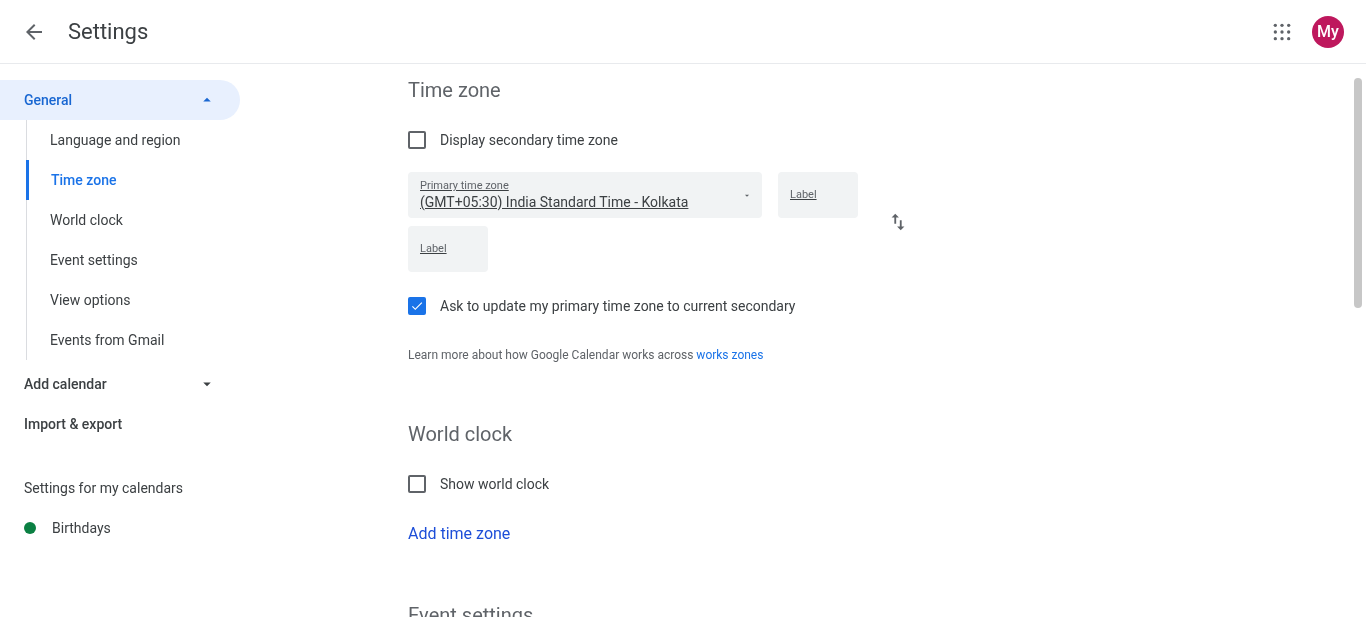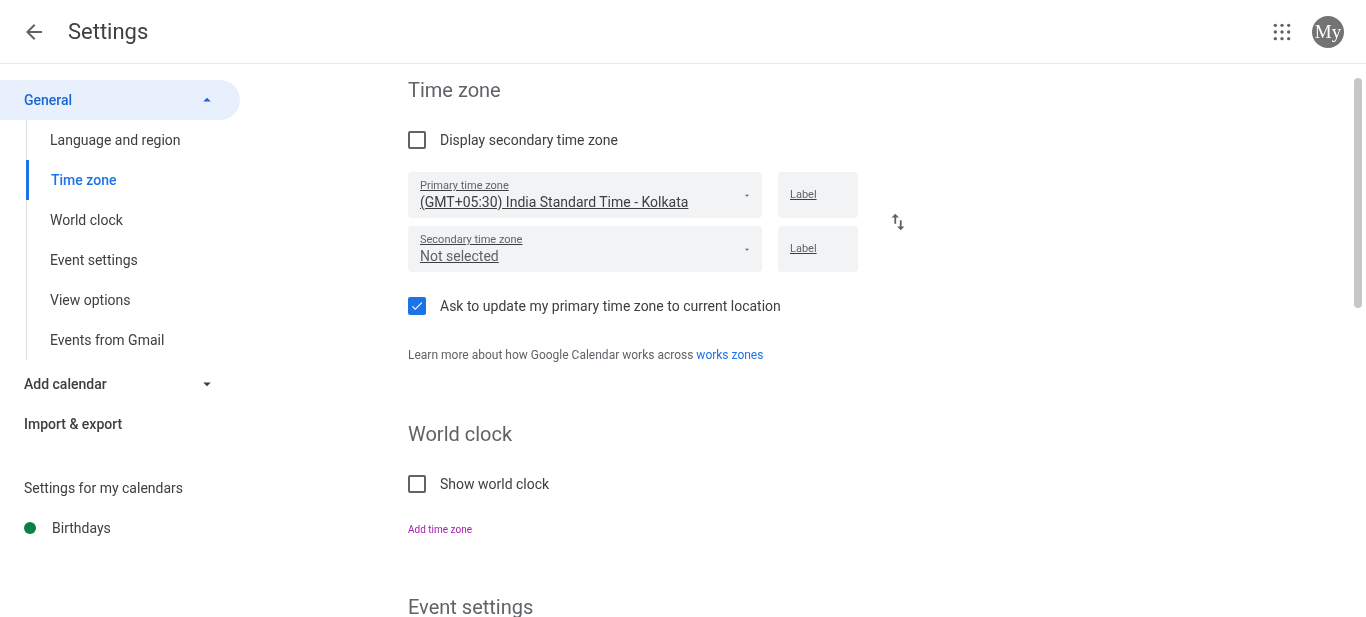--- a/index.html
+++ b/index.html
@@ -46,27 +46,26 @@
   .apps-btn {
     width: 40px; height: 40px;
     display: flex; align-items: center; justify-content: center;
     border-radius: 50%;
     cursor: pointer;
     color: #5f6368;
   }
   .avatar {
     width: 32px; height: 32px;
     border-radius: 50%;
-    background: #737373;
+    background: #be185d;
     color: #fff;
     display: flex; align-items: center; justify-content: center;
-    font-size: 19px;
+    font-size: 16px;
     font-weight: 500;
     cursor: pointer;
-    font-family: Liberation Serif, serif;
   }
   .body {
     display: flex;
     height: calc(100% - 64px);
   }
   .sidebar {
     width: 256px;
     padding-top: 16px;
     flex-shrink: 0;
   }
@@ -229,22 +228,22 @@
     font-size: 12px;
     color: #5f6368;
     margin-top: 24px;
   }
   .help-link {
     color: #1a73e8;
     text-decoration: none;
     cursor: pointer;
   }
   .disabled-action {
-    font-size: 10px;
-    color: #a21caf;
+    font-size: 16px;
+    color: #1d4ed8;
     margin-top: 22px;
     cursor: default;
   }
   .scroll-indicator {
     position: absolute;
     right: 4px;
     top: 78px;
     width: 8px;
     height: 230px;
     background: #c7c7c7;
@@ -335,48 +334,39 @@
                 <svg width="10" height="10" viewBox="0 0 24 24" fill="currentColor">
                     <path d="M7 10l5 5 5-5z"></path>
                   </svg>
               </span>
             </div>
             <div class="select-field label">
               <div class="field-label">Label</div>
             </div>
           </div>
           <div class="tz-row">
-            <div class="select-field primary">
-              <div class="field-label">Secondary time zone</div>
-              <div class="field-value placeholder">Not selected</div>
-              <span class="select-caret">
-                <svg width="10" height="10" viewBox="0 0 24 24" fill="currentColor">
-                    <path d="M7 10l5 5 5-5z"></path>
-                  </svg>
-              </span>
-            </div>
             <div class="select-field label">
               <div class="field-label">Label</div>
             </div>
           </div>
         </div>
         <div class="swap-btn">
           <svg width="22" height="22" viewBox="0 0 24 24" fill="currentColor">
               <path d="M16 17.01V10h-2v7.01h-3L15 21l4-3.99h-3zM9 3L5 6.99h3V14h2V6.99h3L9 3z"></path>
             </svg>
         </div>
       </div>
 
       <div class="check-row" style="margin-top:16px;">
         <div class="checkbox checked">
           <svg width="14" height="14" viewBox="0 0 24 24" fill="#fff">
               <path d="M9 16.17L4.83 12l-1.42 1.41L9 19 21 7l-1.41-1.41z"></path>
             </svg>
         </div>
-        <span>Ask to update my primary time zone to current location</span>
+        <span>Ask to update my primary time zone to current secondary</span>
       </div>
 
       <div class="help-text">
         <span>Learn more about how Google Calendar works across </span><a class="help-link">works zones</a>
       </div>
     </div>
 
     <div class="section">
       <div class="section-title">World clock</div>
       <div class="check-row">

